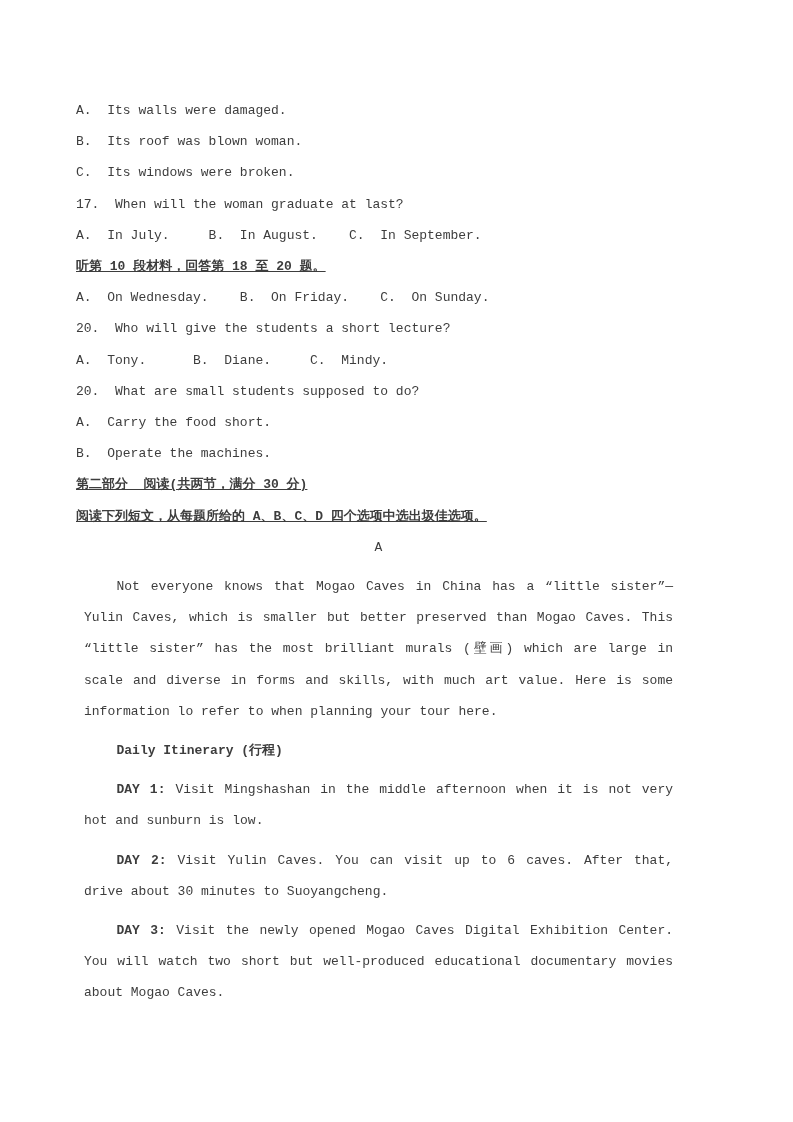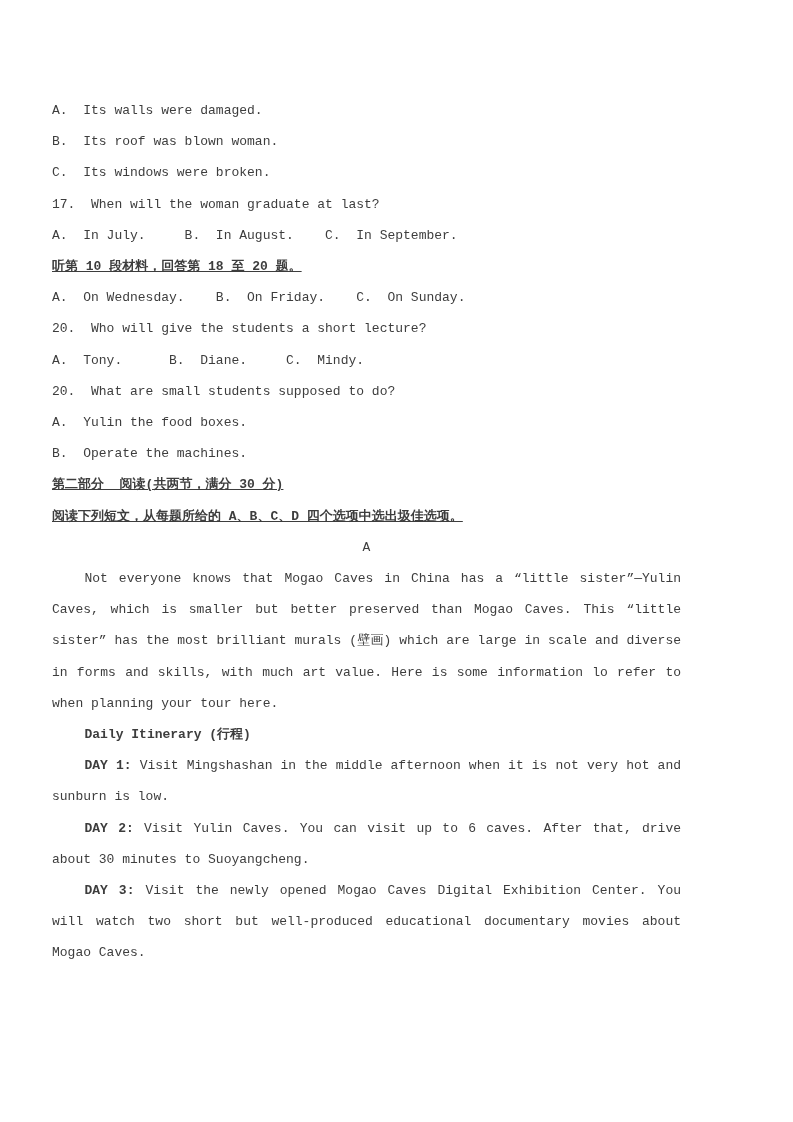--- a/index.html
+++ b/index.html
@@ -2,35 +2,35 @@
 <html><head>
 <meta charset="utf-8">
 <style>
   html, body { margin: 0; padding: 0; background: #ffffff; }
   .page {
     position: relative;
     width: 793px;
     height: 1122px;
     background: #ffffff;
     box-sizing: border-box;
-    padding: 95px 112px 0 52px;
+    padding: 95px 112px 0 76px;
     font-family: "Liberation Mono", "DejaVu Sans Mono", monospace;
     font-size: 13px;
     color: #3d3d3d;
     overflow: hidden;
   }
   .line {
     line-height: 31.2px;
     white-space: pre-wrap;
     min-height: 31.2px;
   }
   .b { font-weight: bold; text-decoration: underline; }
   .center { text-align: center; }
   .para {
-    margin: 0;
+    margin: 8px;
     line-height: 31.2px;
     text-align: justify;
     text-indent: 2.5em;
   }
   .pfx { font-weight: bold; }
 </style>
 </head>
 <body>
 
 <div class="page">
@@ -38,21 +38,21 @@
   <div class="line">A.  Its walls were damaged.</div>
   <div class="line">B.  Its roof was blown woman.</div>
   <div class="line">C.  Its windows were broken.</div>
   <div class="line">17.  When will the woman graduate at last?</div>
   <div class="line">A.  In July.     B.  In August.    C.  In September.</div>
   <div class="line b">听第 10 段材料，回答第 18 至 20 题。</div>
   <div class="line">A.  On Wednesday.    B.  On Friday.    C.  On Sunday.</div>
   <div class="line">20.  Who will give the students a short lecture?</div>
   <div class="line">A.  Tony.      B.  Diane.     C.  Mindy.</div>
   <div class="line">20.  What are small students supposed to do?</div>
-  <div class="line">A.  Yulin the food boxes.</div>
+  <div class="line">A.  Carry the food short.</div>
   <div class="line">B.  Operate the machines.</div>
 
   <div class="line b">第二部分  阅读(共两节，满分 30 分)</div>
   <div class="line b">阅读下列短文，从每题所给的 A、B、C、D 四个选项中选出圾佳选项。</div>
 
   <div class="line center">A</div>
 
   <p class="para"><span class="pfx"></span><span>Not everyone knows that Mogao Caves in China has a “little sister”—Yulin Caves, which is smaller but better preserved than Mogao Caves. This “little sister” has the most brilliant murals (壁画) which are large in scale and diverse in forms and skills, with much art value. Here is some information lo refer to when planning your tour here.</span></p>
 
   <p class="para"><span class="pfx">Daily Itinerary (行程)</span><span></span></p>

